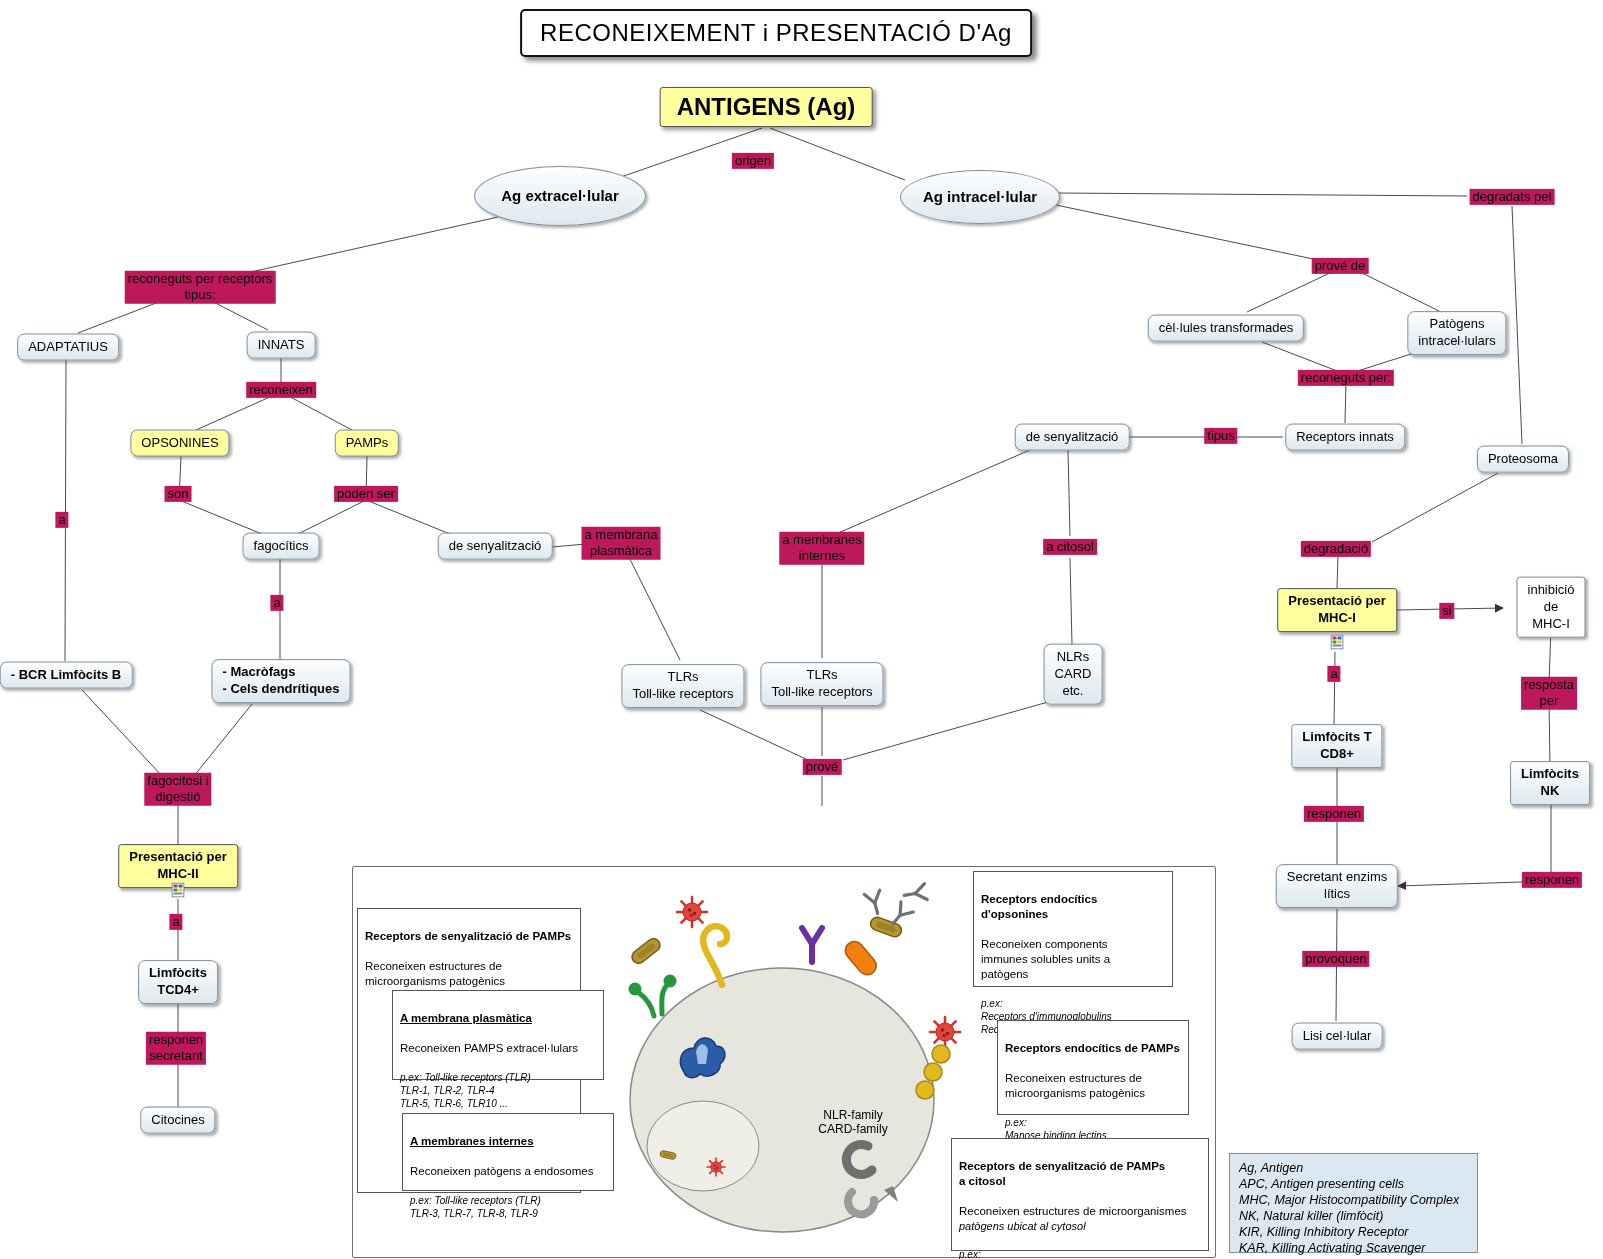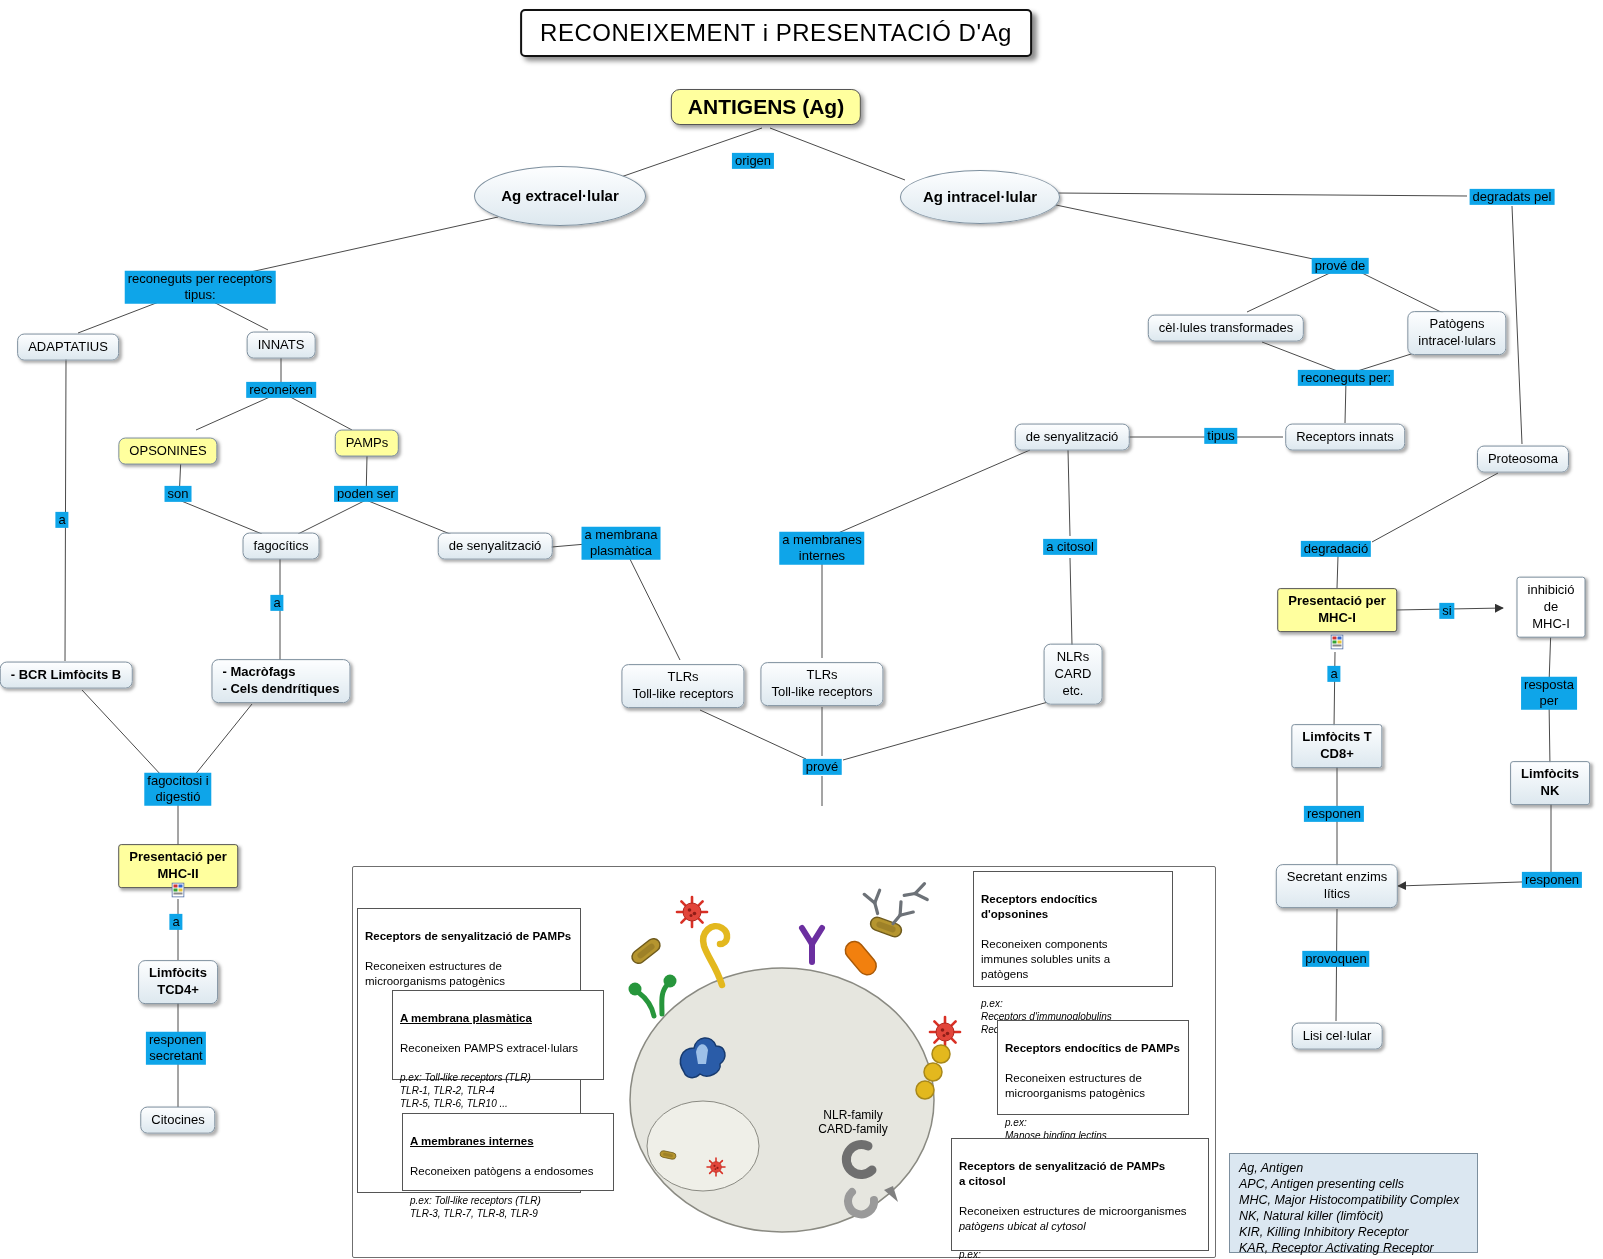--- a/index.html
+++ b/index.html
@@ -3,35 +3,35 @@
 <meta charset="utf-8">
 <style>
   * { margin:0; padding:0; box-sizing:border-box; }
   body { font-family:"Liberation Sans", sans-serif; background:#fff; color:#000; }
   #canvas { position:relative; width:1603px; height:1259px; background:#fff; overflow:hidden; }
   svg.layer { position:absolute; left:0; top:0; }
   #wires { z-index:1; }
   #decor { z-index:3; pointer-events:none; }
   .abs { position:absolute; transform:translate(-50%,-50%); }
   .tl  { position:absolute; }
-  .label { z-index:2; font-size:13px; line-height:1.25; background:#0ea5e9; padding:0 3px; text-align:center; white-space:pre-line; }
+  .label { z-index:2; font-size:13px; line-height:1.25; background:#be185d; padding:0 3px; text-align:center; white-space:pre-line; }
   .node { z-index:3; background:linear-gradient(180deg,#fdfeff 0%,#dde8ef 100%); border:1px solid #7d8f9e;
           border-radius:7px; padding:4px 10px; font-size:13px; line-height:1.3; text-align:center;
           box-shadow:2px 2px 3px rgba(80,80,80,.45); white-space:pre-line; }
   .ellipse { border-radius:50%; display:flex; align-items:center; justify-content:center;
              font-weight:bold; font-size:15px; padding:0 6px; }
   .yellow { background:#ffff9e; }
   .bold { font-weight:bold; }
   .sq { border-radius:3px; }
   .white { background:#fff; }
   .leftal { text-align:left; }
   .title-box { z-index:3; background:#fff; border:2px solid #111; border-radius:5px; padding:8px 18px;
                font-size:24px; letter-spacing:.5px; box-shadow:4px 4px 5px rgba(0,0,0,.45); white-space:nowrap; }
-  .antigens-box { z-index:3; background:#ffff9e; border:1px solid #555; border-radius:9px; padding:5px 16px;
-                  font-size:21px; font-weight:bold; box-shadow:3px 3px 4px rgba(0,0,0,.4); white-space:nowrap; }
+  .antigens-box { z-index:3; background:#ffff9e; border:1px solid #555; border-radius:3px; padding:5px 16px;
+                  font-size:24px; font-weight:bold; box-shadow:3px 3px 4px rgba(0,0,0,.4); white-space:nowrap; }
   .res-icon { z-index:4; line-height:0; }
   .panel { z-index:2; background:#fff; border:1px solid #6f6f6f; border-radius:2px; }
   .pbox { z-index:4; background:#fff; border:1px solid #555; padding:5px 7px; font-size:11.5px; line-height:1.3; white-space:pre-line; }
   .pbox .t { font-weight:bold; }
   .pbox .u { font-weight:bold; text-decoration:underline; }
   .pbox .i { font-style:italic; font-size:10px; }
   .cell-label { z-index:5; font-size:12px; text-align:center; white-space:pre-line; background:transparent; }
   .legend { z-index:2; background:#dbe7f1; border:1px solid #7d8f9e; font-style:italic; font-size:12.5px;
             line-height:1.28; padding:6px 9px; }
 </style>
@@ -131,21 +131,21 @@
   <div class="abs label" style="left:176px;  top:922px;">a</div>
   <div class="abs label" style="left:176px;  top:1048px;">responen
 secretant</div>
   <div class="abs label" style="left:822px;  top:767px;">prové</div>
 
   <div class="abs node ellipse" style="left:560px; top:196px; width:172px; height:60px;">Ag extracel·lular</div>
   <div class="abs node ellipse" style="left:980px; top:197px; width:160px; height:54px;">Ag intracel·lular</div>
 
   <div class="abs node" style="left:68px;  top:347px;">ADAPTATIUS</div>
   <div class="abs node" style="left:281px; top:345px;">INNATS</div>
-  <div class="abs node yellow" style="left:168px; top:443px;margin-top:8px;">OPSONINES</div>
+  <div class="abs node yellow" style="left:180px; top:443px;">OPSONINES</div>
   <div class="abs node yellow" style="left:367px; top:443px;">PAMPs</div>
   <div class="abs node" style="left:281px; top:546px;">fagocítics</div>
   <div class="abs node" style="left:495px; top:546px;">de senyalització</div>
   <div class="abs node" style="left:1072px; top:437px;">de senyalització</div>
   <div class="abs node" style="left:1345px; top:437px;">Receptors innats</div>
   <div class="abs node" style="left:1226px; top:328px;">cèl·lules transformades</div>
   <div class="abs node" style="left:1457px; top:333px;">Patògens
 intracel·lulars</div>
   <div class="abs node" style="left:1523px; top:459px;">Proteosoma</div>
 
@@ -322,16 +322,16 @@
 NLR-family (RNA viral)
 CARD-family (peptidoglicans, alters)</div>
   </div>
 
   <div class="tl legend" style="left:1229px; top:1153px; width:249px; height:100px;">
     <div>Ag, Antigen</div>
     <div>APC, Antigen presenting cells</div>
     <div>MHC, Major Histocompatibility Complex</div>
     <div>NK, Natural killer (limfòcit)</div>
     <div>KIR, Killing Inhibitory Receptor</div>
-    <div>KAR, Receptor Activating Receptor</div>
+    <div>KAR, Killing Activating Scavenger</div>
   </div>
 
 </div>
 
 </body></html>

